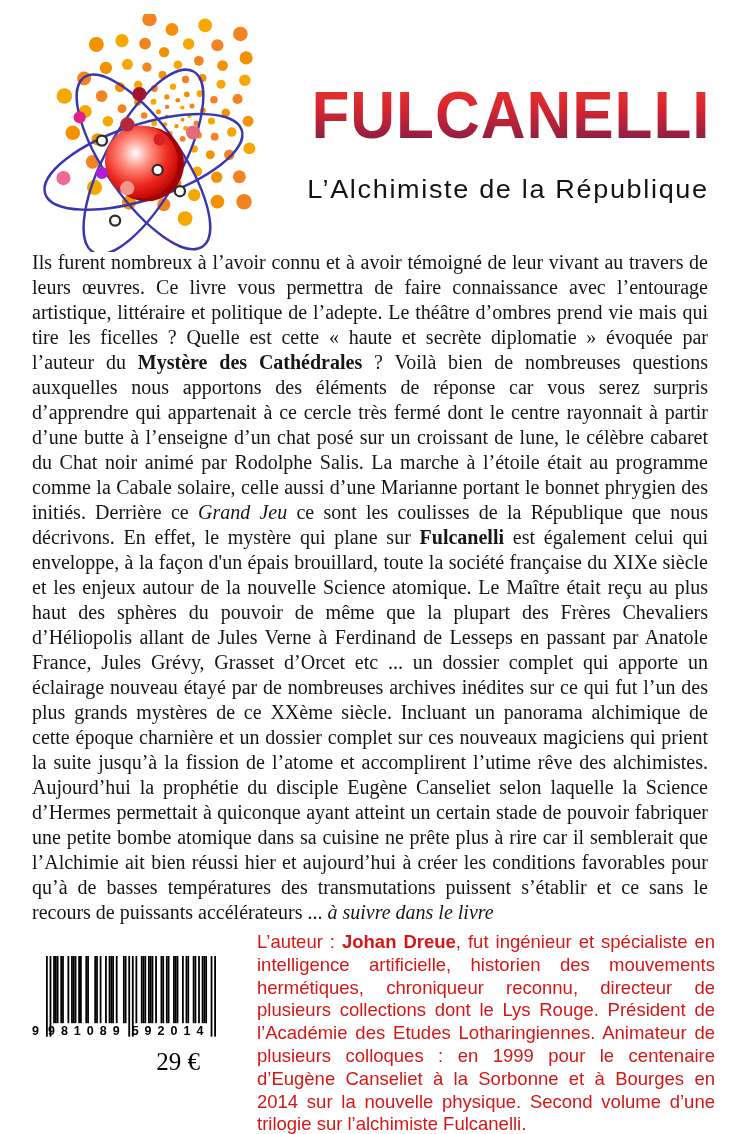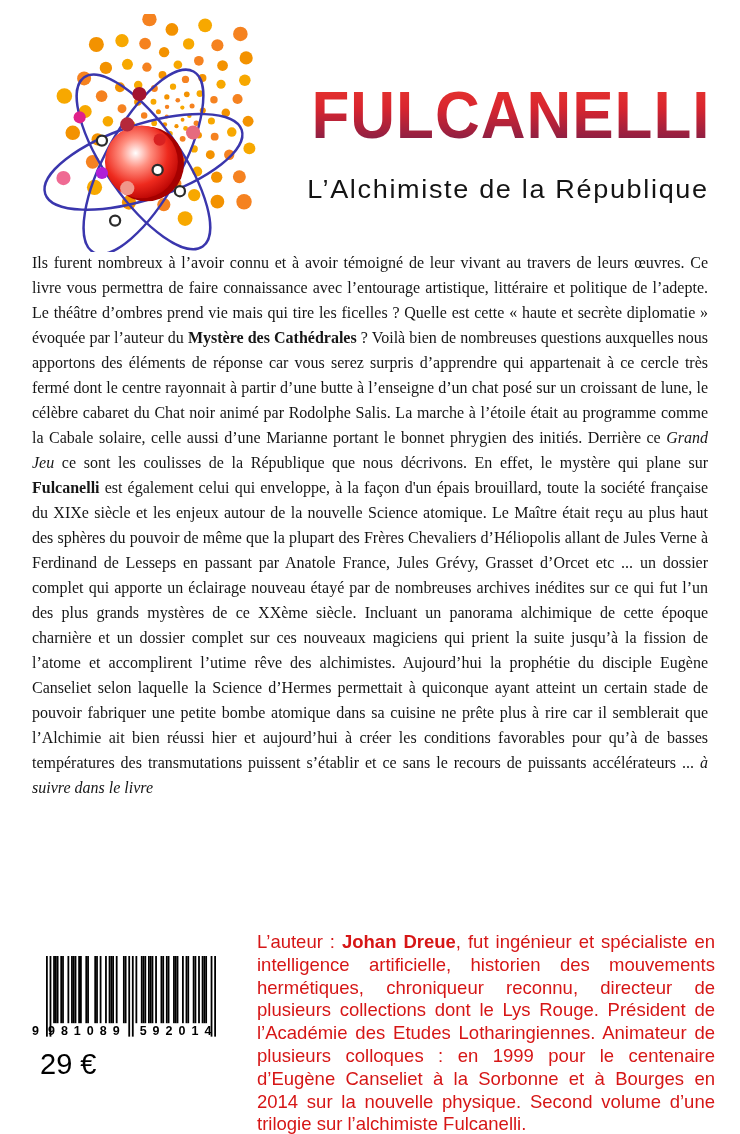--- a/index.html
+++ b/index.html
@@ -22,39 +22,39 @@
   }
   .subtitle{
     position:absolute;left:286px;top:174px;width:444px;
     text-align:center;font-family:"Liberation Sans",sans-serif;
     font-weight:300;font-size:26px;letter-spacing:1.6px;color:#141414;
     white-space:nowrap;transform:scaleX(1.04);transform-origin:center;
   }
   
   .synopsis{
     position:absolute;left:32px;top:250px;width:676px;
-    font-size:16px;line-height:25px;text-align:justify;color:#161616;
+    font-size:20px;line-height:25px;text-align:justify;color:#161616;
   }
   .b{font-weight:bold}
   .i{font-style:italic}
   
   .barcode{position:absolute;left:46px;top:956px;width:170px;height:84px;}
   .barcode svg{display:block;width:170px;height:84px;}
   .barcode svg rect{fill:#000;}
   .digits{
     position:absolute;left:0;top:66px;width:176px;height:16px;
     font-family:"Liberation Sans",sans-serif;font-size:12.5px;font-weight:bold;
     color:#000;display:flex;align-items:flex-end;
   }
   .digit-lead{margin-left:-14px;letter-spacing:0;}
   .digit-left{margin-left:9px;letter-spacing:6px;}
-  .digit-right{margin-left:14px;letter-spacing:6px;}
+  .digit-right{margin-left:6px;letter-spacing:6px;}
   .price{
-    position:absolute;left:40px;top:1048px;width:160px;text-align:left;
-    font-family:Liberation Sans, sans-serif;font-size:29px;color:#000;
+    position:absolute;left:40px;top:1048px;width:160px;text-align:right;
+    font-family:Liberation Serif, serif;font-size:25px;color:#000;
   }
   .author{
     position:absolute;left:257px;top:931px;width:458px;
     font-family:"Liberation Sans",sans-serif;font-size:18.5px;
     line-height:22.8px;text-align:justify;color:#d61616;
   }
 </style>
 </head>
 <body>
 

